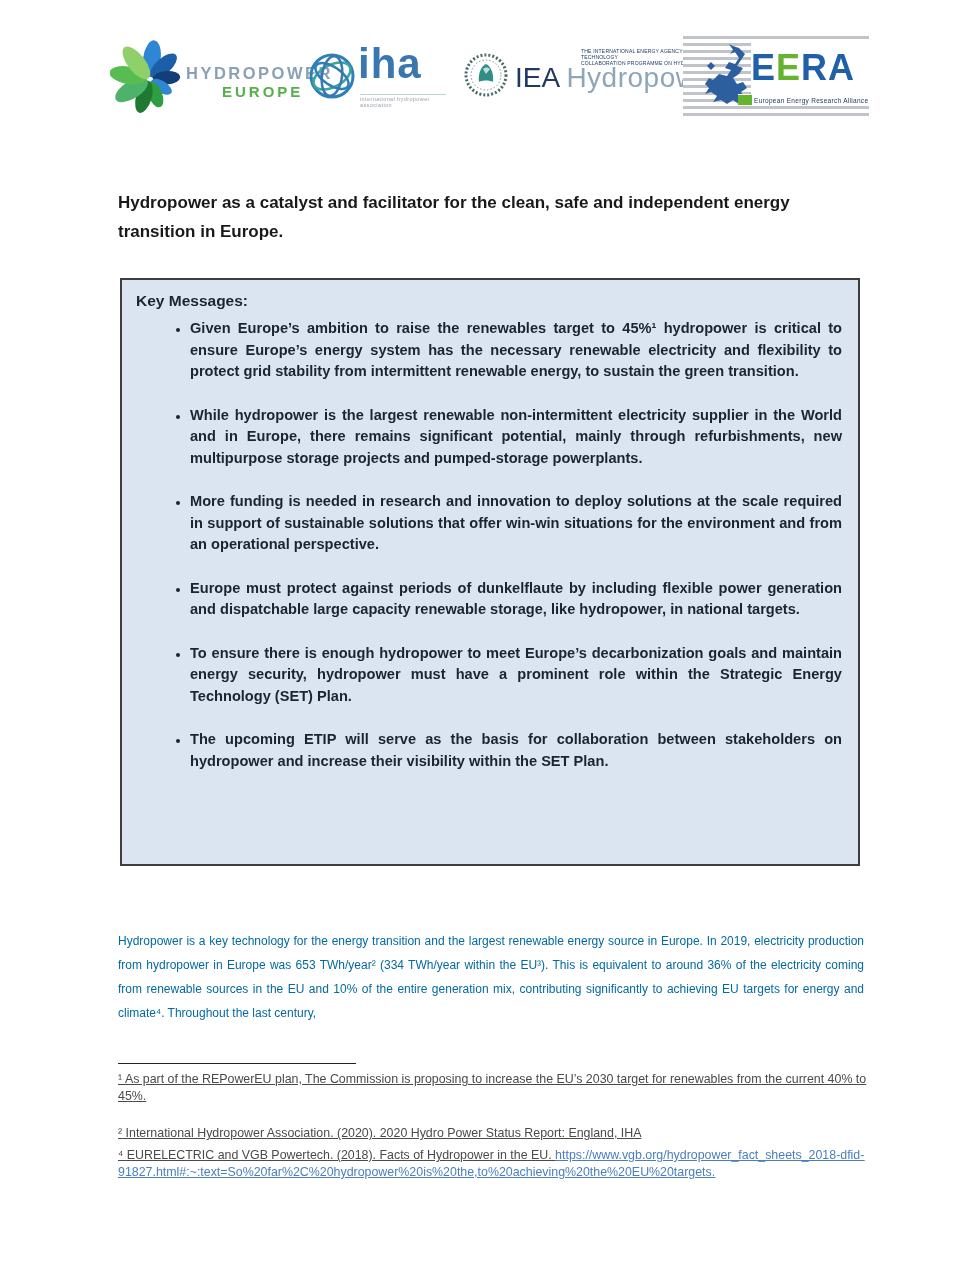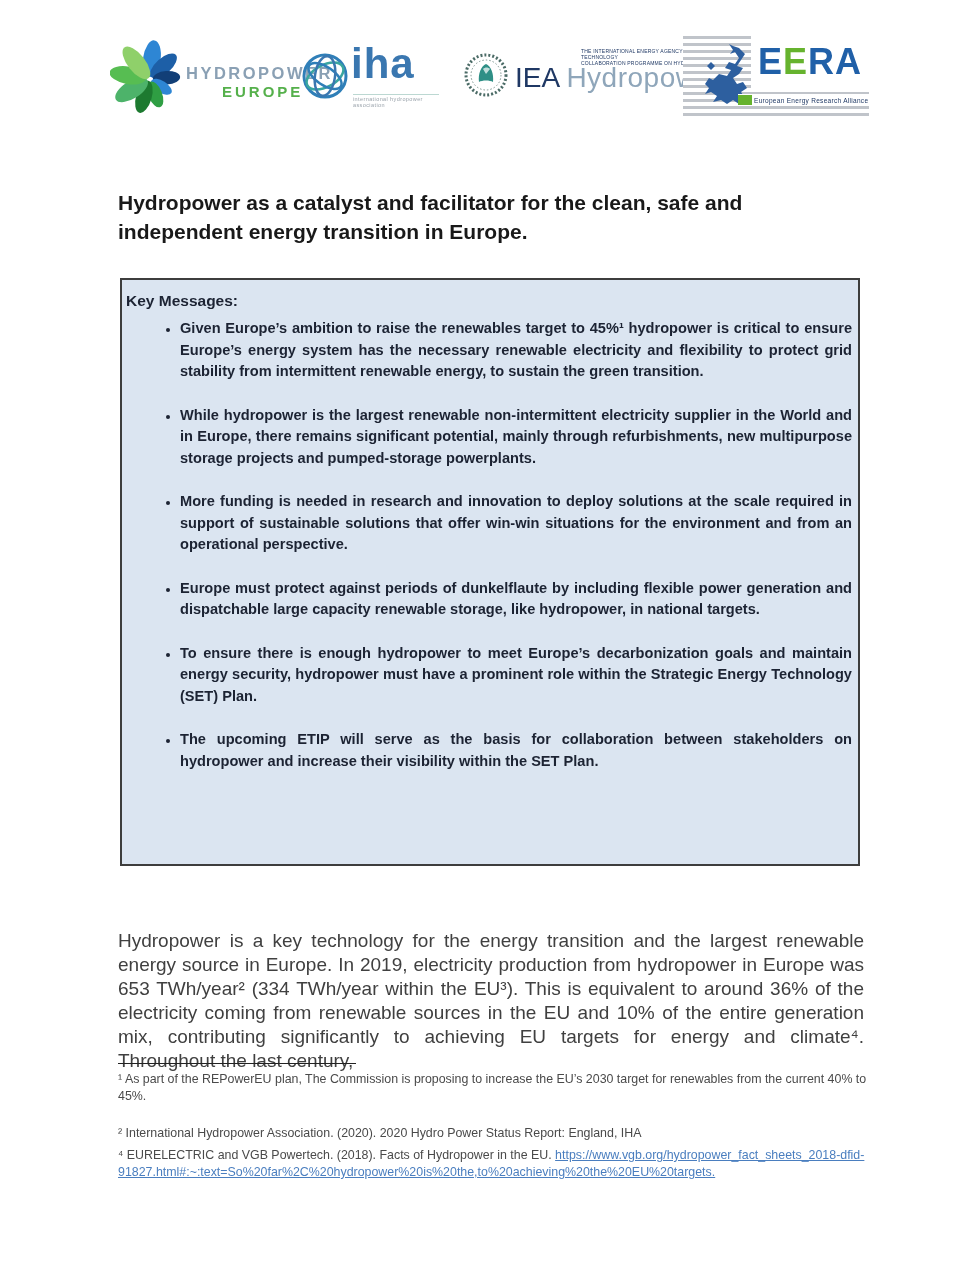--- a/index.html
+++ b/index.html
@@ -17,75 +17,75 @@
 
   
   .logos { position: absolute; left: 0; top: 0; width: 960px; height: 140px; }
 
   .logo-he { position: absolute; left: 110px; top: 38px; width: 196px; height: 84px; }
   .logo-he .swirl { position: absolute; left: 0; top: 0; }
   .logo-he .he-text { position: absolute; left: 76px; top: 26px; line-height: 1.15; }
   .he-line1 { font-size: 16.5px; letter-spacing: 2.5px; color: #8aa0b4; font-weight: 600; }
   .he-line2 { font-size: 15px; letter-spacing: 3px; color: #55b04b; font-weight: 600; margin-left: 36px; }
 
-  .logo-iha { position: absolute; left: 299px; top: 48px; width: 145px; height: 72px; }
+  .logo-iha { position: absolute; left: 306px; top: 48px; width: 145px; height: 72px; }
   .logo-iha .globe { position: absolute; left: 0; top: 2px; }
   .logo-iha .iha-word { position: absolute; left: 52px; top: -8px; font-size: 42px; font-weight: 600; color: #3a77b0; letter-spacing: 1px; }
   .logo-iha .iha-tag { position: absolute; left: 54px; top: 46px; font-size: 5.5px; color: #9aa3ab; letter-spacing: .4px; border-top: 1px solid #bcd8d2; padding-top: 1px; width: 86px; }
 
   .logo-iea { position: absolute; left: 463px; top: 48px; width: 250px; height: 66px; }
   .logo-iea .emblem { position: absolute; left: 0; top: 4px; }
   .logo-iea .iea-tag { position: absolute; left: 118px; top: 0; width: 132px; font-size: 5px; line-height: 6px; color: #1f3864; text-align: left; letter-spacing: .2px; }
   .logo-iea .iea-words { position: absolute; left: 52px; top: 14px; font-size: 28px; white-space: nowrap; }
   .iea-acronym { font-weight: 400; color: #1f3864; }
   .iea-word { color: #8fa6ba; font-weight: 400; letter-spacing: .5px; }
 
   .logo-eera { position: absolute; left: 683px; top: 36px; width: 186px; height: 82px;
     background: repeating-linear-gradient(180deg, #c0c4ca 0 3px, #ffffff 3px 7px); }
   .logo-eera .eu-map { position: absolute; left: 16px; top: 6px; }
-  .logo-eera .eera-panel { position: absolute; left: 68px; top: 0; width: 118px; height: 52px; background: #fff; display: flex; align-items: center; justify-content: center; }
+  .logo-eera .eera-panel { position: absolute; left: 68px; top: 6px; width: 118px; height: 52px; background: #fff; display: flex; align-items: center; }
   .eera-word { font-size: 36px; font-weight: 800; letter-spacing: 1px; font-family: "Liberation Sans", sans-serif; }
   .eera-word span { display: inline-block; }
   .logo-eera .eera-band { position: absolute; left: 55px; top: 58px; width: 131px; height: 12px; background: #fff; display: flex; align-items: center; }
   .eera-band .band-green { width: 14px; height: 10px; background: #66b32e; margin-right: 2px; }
   .eera-band .band-text { font-size: 6.5px; color: #1f3864; letter-spacing: .3px; white-space: nowrap; }
 
   
   .doc-title {
     position: absolute; left: 118px; top: 188px; width: 752px;
-    font-size: 21px; font-weight: 700; line-height: 29px; color: #191919;
+    font-size: 17px; font-weight: 700; line-height: 29px; color: #191919;
   }
 
   
   .km-box {
     position: absolute; left: 120px; top: 278px; width: 740px; height: 588px;
-    background: #dbe5f1; border: 2px solid #3d3d3d; padding: 12px 4px;
+    background: #dbe5f1; border: 2px solid #3d3d3d; padding: 12px 14px;
     overflow: hidden;
   }
   .km-heading { font-size: 15.5px; font-weight: 700; color: #1c2333; }
   .km-list { margin-top: 8px; padding-left: 54px; padding-right: 2px; list-style: disc; }
   .km-list li {
     margin-bottom: 22px;
     font-size: 14.6px; font-weight: 700; line-height: 21.5px;
     color: #1c2333; text-align: justify;
   }
   .km-list li::marker { font-size: 12px; }
 
   
   .section-heading {
     position: absolute; left: 118px; top: 903px; width: 746px;
     font-size: 15.5px; font-weight: 700; font-style: italic; color: #222;
   }
   .body-paragraph {
     position: absolute; left: 118px; top: 929px; width: 746px;
-    font-size: 19px; line-height: 24px; color: #404040; text-align: justify;
+    font-size: 12px; line-height: 24px; color: #0369a1; text-align: justify;
   }
 
   
-  .footnotes { position: absolute; left: 118px; top: 1063px; width: 750px; font-size: 12.4px; line-height: 17px; color: #4a4a4a; }
+  .footnotes { position: absolute; left: 118px; top: 1063px; width: 750px; font-size: 12.4px; line-height: 17px; color: #4a4a4a; text-decoration: underline; }
   .fn-rule { width: 238px; border-top: 1.5px solid #222; margin-bottom: 7px; }
   .fn { margin-bottom: 3px; }
   .fn2 { margin-bottom: 5px; margin-top: 20px; }
   .link-dark { color: #4d4d4d; text-decoration: underline; cursor: pointer; }
   .link-blue { color: #4a7ebf; text-decoration: underline; cursor: pointer; text-align: center; }
 </style>
 </head>
 <body>
 
 <div class="page">

